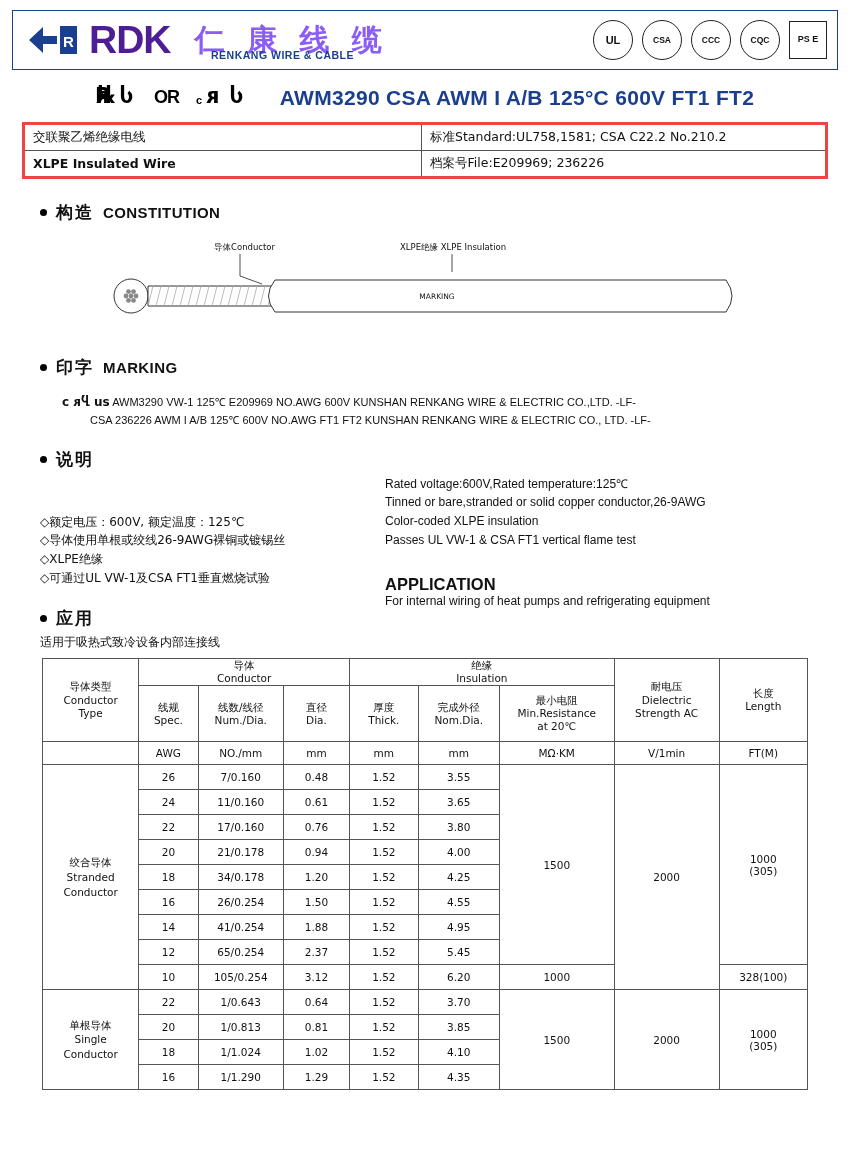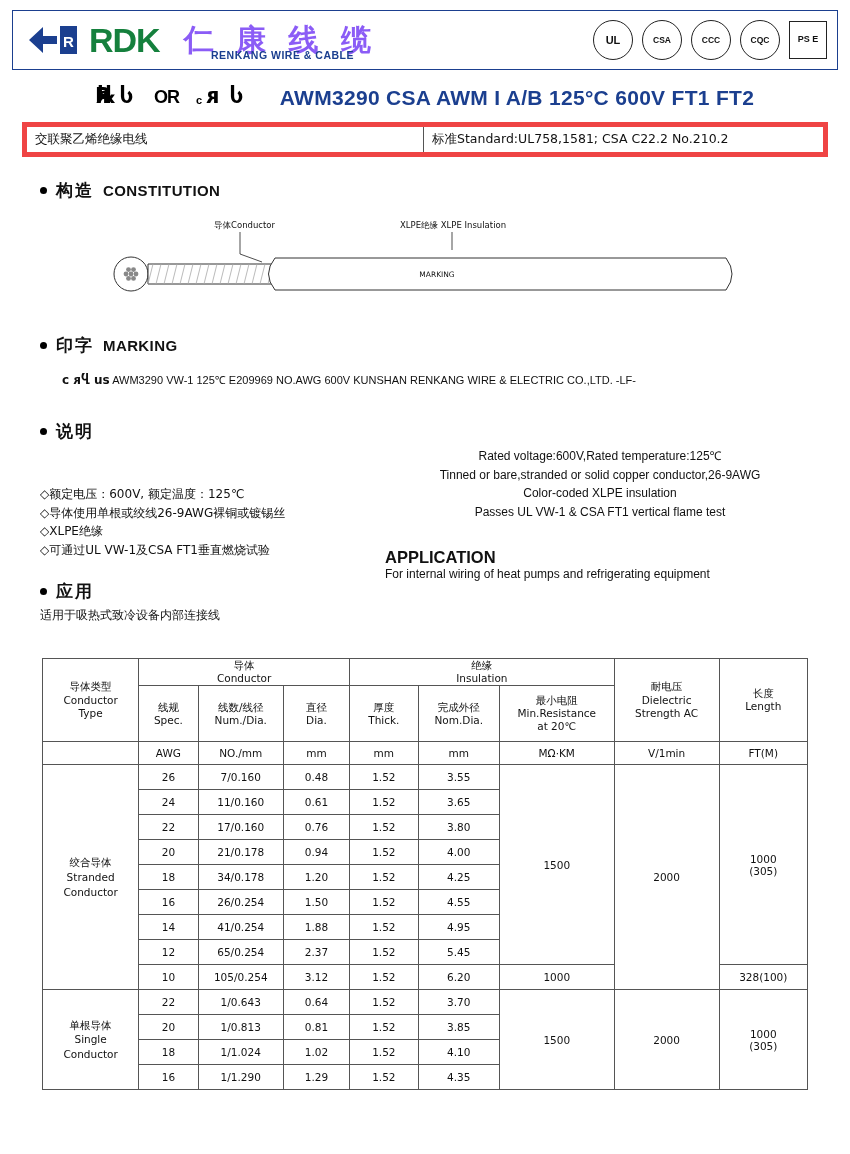--- a/index.html
+++ b/index.html
@@ -22,21 +22,21 @@
     border:1px solid #1b3f8f;
     background:#ffffff;
     display:flex;align-items:center;
   }
   .logo-wrap{display:flex;align-items:center;padding-left:14px;gap:10px;}
   .logo-mark{
     width:52px;height:34px;position:relative;
   }
   .logo-mark svg{display:block;}
   .rdk-text{
-    font-size:34px;font-weight:bold;color:#15803d;letter-spacing:-1px;
+    font-size:39px;font-weight:bold;color:#4c1d95;letter-spacing:-1px;
     font-family:"Liberation Sans", sans-serif;
   }
   .cn-brand{
     font-size:30px;font-weight:bold;color:#8b5cf6;letter-spacing:6px;
     margin-left:14px;
     font-family:"DejaVu Sans","Liberation Sans",sans-serif;
   }
   .en-brand{
     font-size:10.5px;font-weight:bold;color:#1b3f8f;letter-spacing:.5px;
     position:absolute;left:198px;top:38px;
@@ -66,21 +66,21 @@
     font-size:22px;font-weight:bold;font-family:"DejaVu Sans",sans-serif;
     letter-spacing:-1px;
   }
   .title-main{
     font-size:21px;font-weight:bold;color:#1b3f8f;letter-spacing:.3px;
   }
 
   
   .spec{
     margin:10px 22px 0 22px;
-    border:5px solid #ef4444;border-collapse:collapse;width:806px;
+    border:3px solid #ef4444;border-collapse:collapse;width:806px;
     box-sizing:border-box;
   }
   .spec td{
     border:1px solid #555;height:25px;padding:0 8px;font-size:12.5px;
     font-family:"DejaVu Sans","Liberation Sans",sans-serif;
     vertical-align:middle;
   }
   .spec td.l{width:380px;}
   .spec td.en{font-weight:bold;}
 
@@ -101,21 +101,21 @@
   }
   .marking .l2{margin-left:28px;}
   .ulsm{font-family:"DejaVu Sans",sans-serif;font-weight:bold;font-size:12px;}
 
   
   .two-col{position:relative;margin-top:4px;height:160px;}
   .col-l{position:absolute;left:40px;top:0;width:340px;margin-top:38px;}
   .col-r{position:absolute;left:385px;top:0;width:430px;}
   .desc-line{font-size:12px;line-height:1.55;font-family:"DejaVu Sans","Liberation Sans",sans-serif;}
   .pd-title{font-size:16.5px;font-weight:bold;margin-bottom:4px;}
-  .pd-line{font-size:12px;line-height:1.55;text-align:center;}
+  .pd-line{font-size:12px;line-height:1.55;}
   .app-cn-sub{font-size:12px;margin-top:4px;font-family:"DejaVu Sans","Liberation Sans",sans-serif;}
   .app-title{font-size:16.5px;font-weight:bold;}
   .app-line{font-size:12px;margin-top:0;}
 
   
   table.data{
     position:absolute;left:42px;top:648px;
     border-collapse:collapse;width:766px;
     font-family:"DejaVu Sans","Liberation Sans",sans-serif;
   }
@@ -171,20 +171,24 @@
       </svg>
     </span>
     <span class="title-main">AWM3290    CSA AWM I A/B 125°C 600V FT1 FT2</span>
   </div>
 
   <table class="spec">
     <tbody>
         <tr>
       <td class="l">交联聚乙烯绝缘电线</td>
       <td>标准Standard:UL758,1581; CSA C22.2 No.210.2</td>
+    </tr>
+    <tr>
+      <td class="l en">XLPE Insulated Wire</td>
+      <td>档案号File:E209969; 236226</td>
     </tr>
   </tbody>
     </table>
 
   <div class="sec">
     <span class="dot"></span>
     <span class="sec-cn">构造</span>
     <span class="sec-en">CONSTITUTION</span>
   </div>
 
@@ -239,23 +243,24 @@
     <span class="dot"></span>
     <span class="sec-cn">印字</span>
     <span class="sec-en">MARKING</span>
   </div>
 
   <div class="marking">
     <div>
       <span class="ulsm">c ᴙႡ us</span>
       <span>AWM3290  VW-1  125℃  E209969  NO.AWG 600V  KUNSHAN RENKANG  WIRE  &amp;  ELECTRIC  CO.,LTD. -LF-</span>
     </div>
-  </div>
-
-  <div class="sec" style="margin-top:30px;">
+    <div class="l2">CSA 236226 AWM I A/B 125℃  600V  NO.AWG  FT1 FT2 KUNSHAN RENKANG WIRE &amp; ELECTRIC CO., LTD. -LF-</div>
+  </div>
+
+  <div class="sec" style="margin-top:18px;">
     <span class="dot"></span>
     <span class="sec-cn">说明</span>
   </div>
 
   <div class="two-col">
     <div class="col-l">
       <div class="desc-line">◇额定电压：600V, 额定温度：125℃</div>
       <div class="desc-line">◇导体使用单根或绞线26-9AWG裸铜或镀锡丝</div>
       <div class="desc-line">◇XLPE绝缘</div>
       <div class="desc-line">◇可通过UL VW-1及CSA FT1垂直燃烧试验</div>

